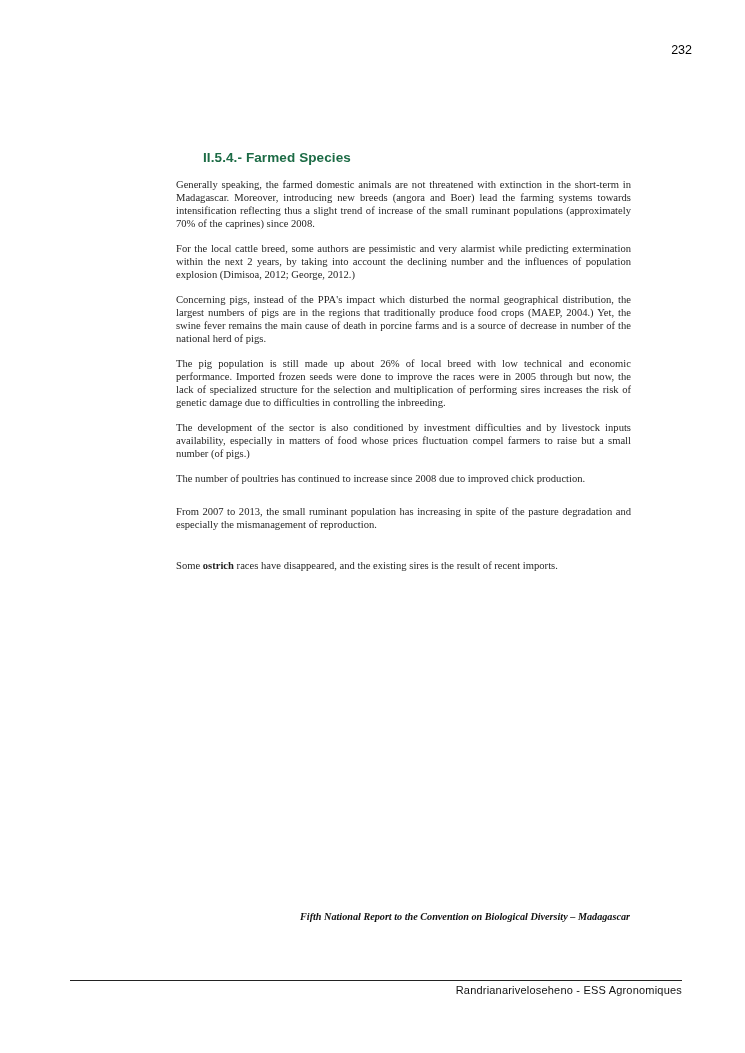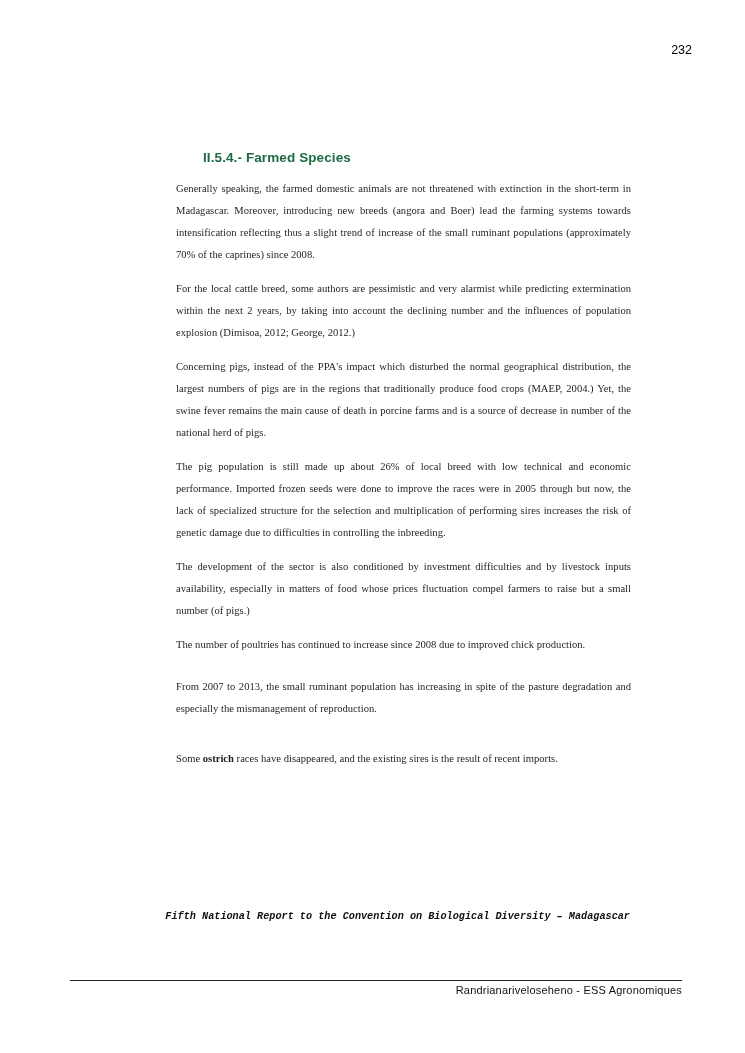--- a/index.html
+++ b/index.html
@@ -33,38 +33,38 @@
     margin: 0 0 13px 27px;
     font-family: Liberation Sans, sans-serif;
     font-size: 13.5px;
     font-weight: bold;
     letter-spacing: 0.1px;
   }
   .para {
     margin: 0 0 12px 0;
     font-family: "Liberation Serif", serif;
     font-size: 10.6px;
-    line-height: 22px;
+    line-height: 13px;
     color: #1f1f1f;
     text-align: justify;
   }
   .para.gap-before {
     margin-top: 20px;
   }
   .para.gap-before-large {
     margin-top: 28px;
   }
   .footer-right {
     position: absolute;
     top: 911px;
     right: 115px;
     text-align: right;
   }
   .report-title {
-    font-family: Liberation Mono, monospace;
+    font-family: Liberation Serif, serif;
     font-style: italic;
     font-weight: bold;
     font-size: 10.2px;
     color: #111111;
   }
   .footer-page-num {
     margin-top: 1px;
     font-family: "Liberation Sans", sans-serif;
     font-size: 12.5px;
     color: #333333;

